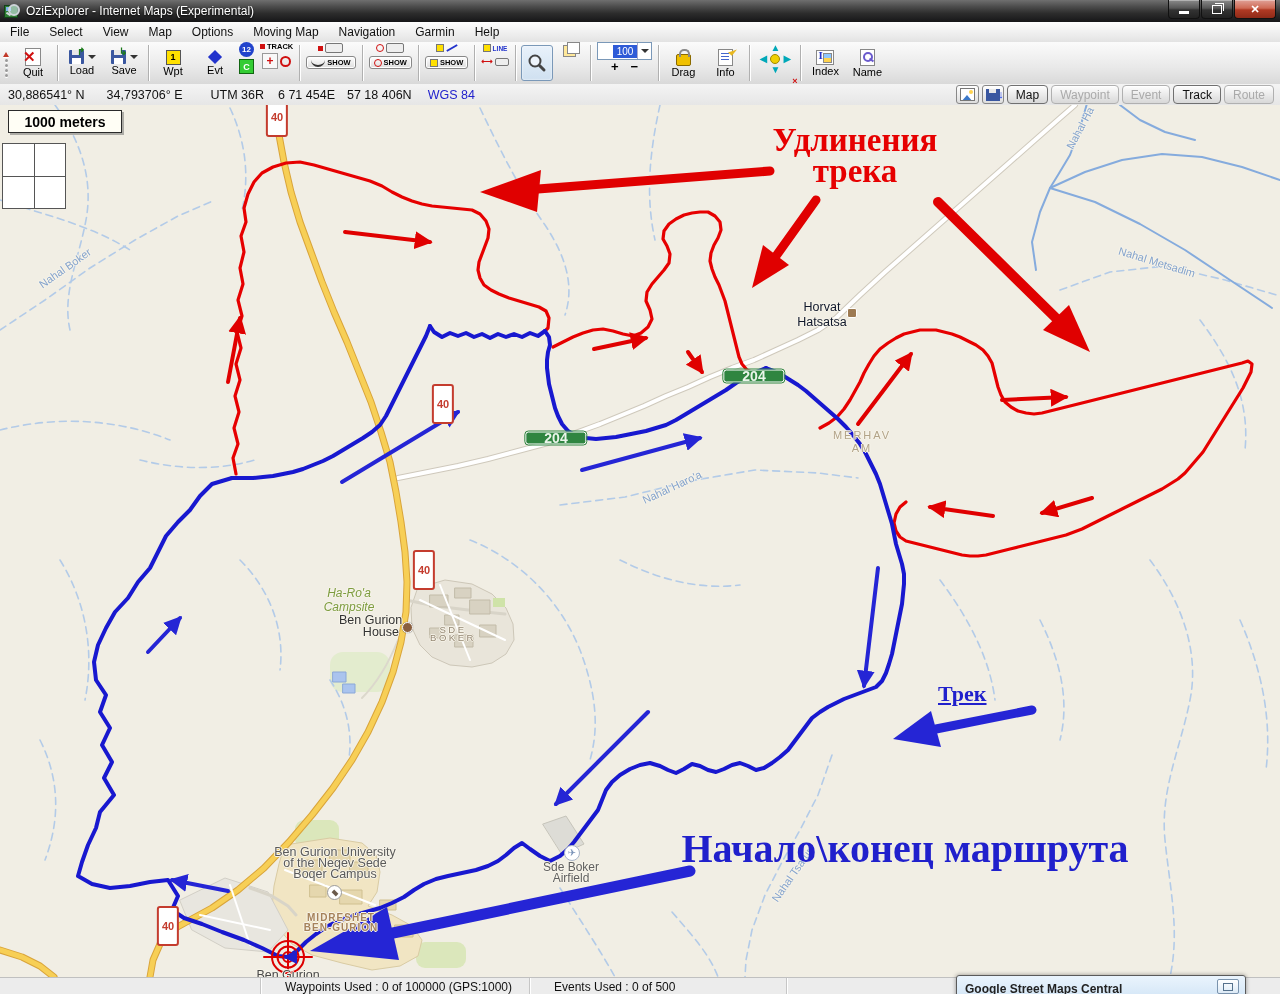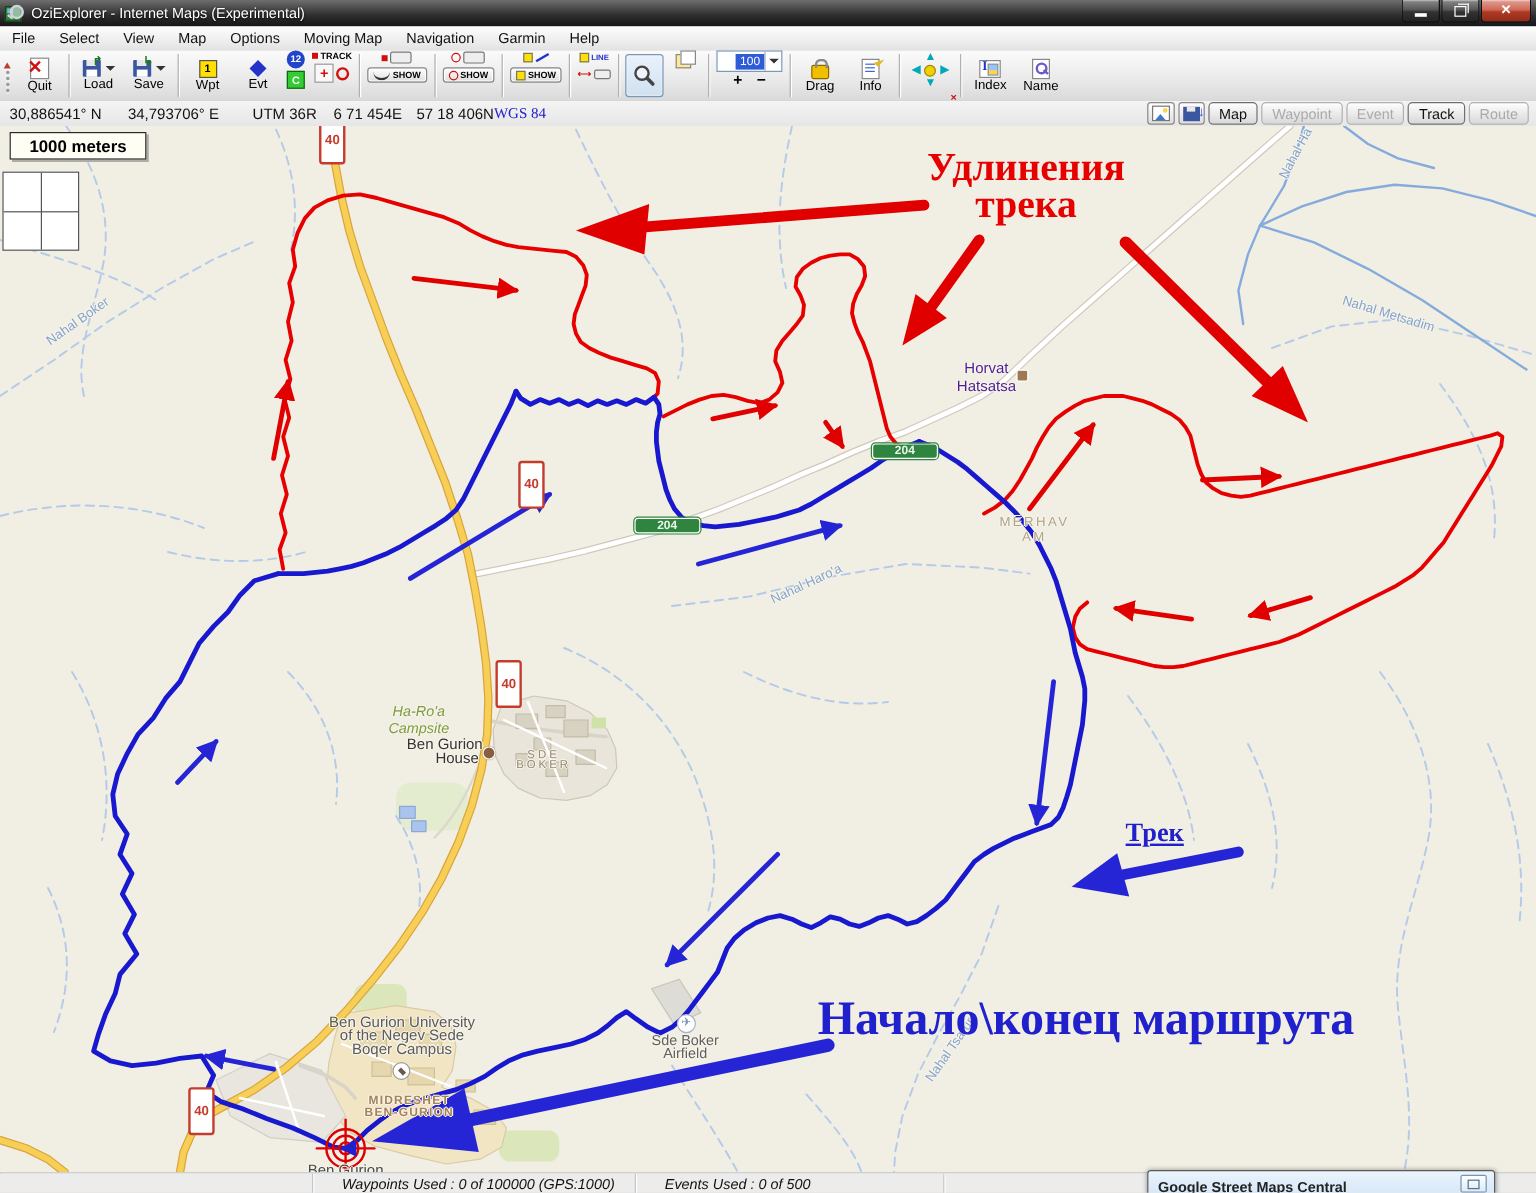--- a/index.html
+++ b/index.html
@@ -109,47 +109,47 @@
   .disk-arrow{position:relative;width:14px;height:12px;background:#3a57a0;}
   .disk-arrow:before{content:"";position:absolute;left:3px;top:0;width:7px;height:4px;background:#e8e8e8;}
   .disk-arrow:after{content:"↓";position:absolute;right:-4px;top:-1px;color:#2244ee;font-weight:bold;font-size:11px;}
   .tab-btn{height:17px;border:1px solid #707070;border-radius:4px;background:linear-gradient(180deg,#fefefe,#d8d8d8);
     font-size:12px;color:#111;display:flex;align-items:center;padding:0 8px;box-shadow:inset 0 1px 0 #fff;}
   .tab-btn.disabled{color:#aaa;border-color:#b0b0b0;}
 
   
   .map{left:0;top:105px;width:1280px;height:872px;background:#f1eee4;overflow:hidden;}
   .map svg{position:absolute;left:0;top:0;}
-  .mlabel{position:absolute;white-space:nowrap;color:#4c1d95;font-size:12px;
+  .mlabel{position:absolute;white-space:nowrap;color:#0f172a;font-size:12px;
     text-shadow:1px 0 0 #f7f4ea,-1px 0 0 #f7f4ea,0 1px 0 #f7f4ea,0 -1px 0 #f7f4ea;}
   .wadi-label{color:#84a3cd;font-size:11px;}
   .scalebox{left:8px;top:5px;width:112px;height:21px;background:#fffef5;border:1px solid #2a2a2a;
     box-shadow:2px 2px 0 rgba(90,90,90,.45),inset 0 0 0 1px #fffef5, inset 0 0 0 2px #2a2a2a00;
     display:flex;align-items:center;justify-content:center;font-weight:bold;font-size:14px;color:#000;}
   .gridsq{left:2px;top:38px;width:62px;height:64px;background:#fff;border:1px solid #555;}
   .gridsq:before{content:"";position:absolute;left:50%;top:0;width:1px;height:100%;background:#555;}
   .gridsq:after{content:"";position:absolute;top:50%;left:0;height:1px;width:100%;background:#555;}
   .badge40{position:absolute;transform:translate(-50%,-50%);background:#fff;border:2px solid #c43c2e;border-radius:3px;
     color:#c43c2e;font-weight:bold;font-size:11px;line-height:12px;padding:12px 3px;}
   .badge204{position:absolute;transform:translate(-50%,-50%);background:#2f8540;border:1px solid #fff;outline:1px solid #2f8540;border-radius:3px;
-    color:#eaf5ea;font-weight:bold;font-size:10px;line-height:11px;padding:0 18px;}
+    color:#eaf5ea;font-weight:bold;font-size:14px;line-height:11px;padding:0 18px;}
   .ann-red{position:absolute;color:#e60000;font-family:"Liberation Serif",serif;font-weight:bold;
     font-size:33px;line-height:31px;text-align:center;}
   .ann-blue{position:absolute;color:#2020cc;font-family:"Liberation Serif",serif;font-weight:bold;}
   .poi-dot{position:absolute;border-radius:50%;}
   .school-ico{position:absolute;width:13px;height:13px;border-radius:50%;background:#fff;border:1px solid #9a9a9a;display:flex;align-items:center;justify-content:center;}
   .school-ico i{width:6px;height:6px;background:#6a5a4a;transform:rotate(45deg) scaleY(.6);}
   .plane-ico{position:absolute;width:14px;height:14px;border-radius:50%;background:#fff;border:1px solid #a8b4c8;
     display:flex;align-items:center;justify-content:center;color:#7a93b8;font-size:10px;line-height:1;}
   .horvat-sq{position:absolute;width:8px;height:8px;background:#9d7a52;border:1px solid #fff;border-radius:2px;}
 
   
   .statusbar{left:0;top:977px;width:1280px;height:17px;background:#ececec;border-top:1px solid #c0c0c0;
     font-size:12px;color:#111;display:flex;align-items:center;}
-  .scell{height:100%;display:flex;align-items:center;padding-left:24px;border-right:1px solid #c6c6c6;box-shadow:1px 0 0 #fff;font-style:italic;}
+  .scell{height:100%;display:flex;align-items:center;padding-left:24px;border-right:1px solid #c6c6c6;box-shadow:1px 0 0 #fff;}
 
   
   .goverlay{left:956px;top:975px;width:288px;height:26px;border:1px solid #5a5a5a;border-radius:3px 3px 0 0;
     background:linear-gradient(180deg,#eaf4fd,#cfe3f5);box-shadow:0 0 4px rgba(0,0,0,.4);
     display:flex;align-items:center;font-size:12px;font-weight:bold;color:#222;}
   .goverlay .gtitle{padding-left:8px;}
   .goverlay .gbtn{position:absolute;right:6px;top:3px;width:20px;height:13px;border:1px solid #7a93ad;border-radius:2px;
     background:linear-gradient(180deg,#fff,#dceaf6);display:flex;align-items:center;justify-content:center;}
   .goverlay .gbtn i{width:8px;height:6px;border:1px solid #55718c;}
 </style>
@@ -342,21 +342,21 @@
     <span class="lbl">Name</span>
   </div>
 </div>
 
 <div class="abs coordbar">
   <span class="cv" style="margin-left:8px;">30,886541° N</span>
   <span class="cv" style="margin-left:22px;">34,793706° E</span>
   <span class="cv" style="margin-left:28px;">UTM  36R</span>
   <span class="cv" style="margin-left:14px;">6 71 454E</span>
   <span class="cv" style="margin-left:12px;">57 18 406N</span>
-  <span class="cv datum-blue" style="margin-left:0;font-family:Liberation Serif, serif;">WGS 84</span>
+  <span class="cv datum-blue" style="margin-left:16px;">WGS 84</span>
   <div class="cb-right">
     <div class="mini-btn">
         <i class="pic-ico"></i>
       </div>
     <div class="mini-btn">
         <i class="disk-arrow"></i>
       </div>
     <div class="tab-btn">Map</div>
     <div class="tab-btn disabled">Waypoint</div>
     <div class="tab-btn disabled">Event</div>

